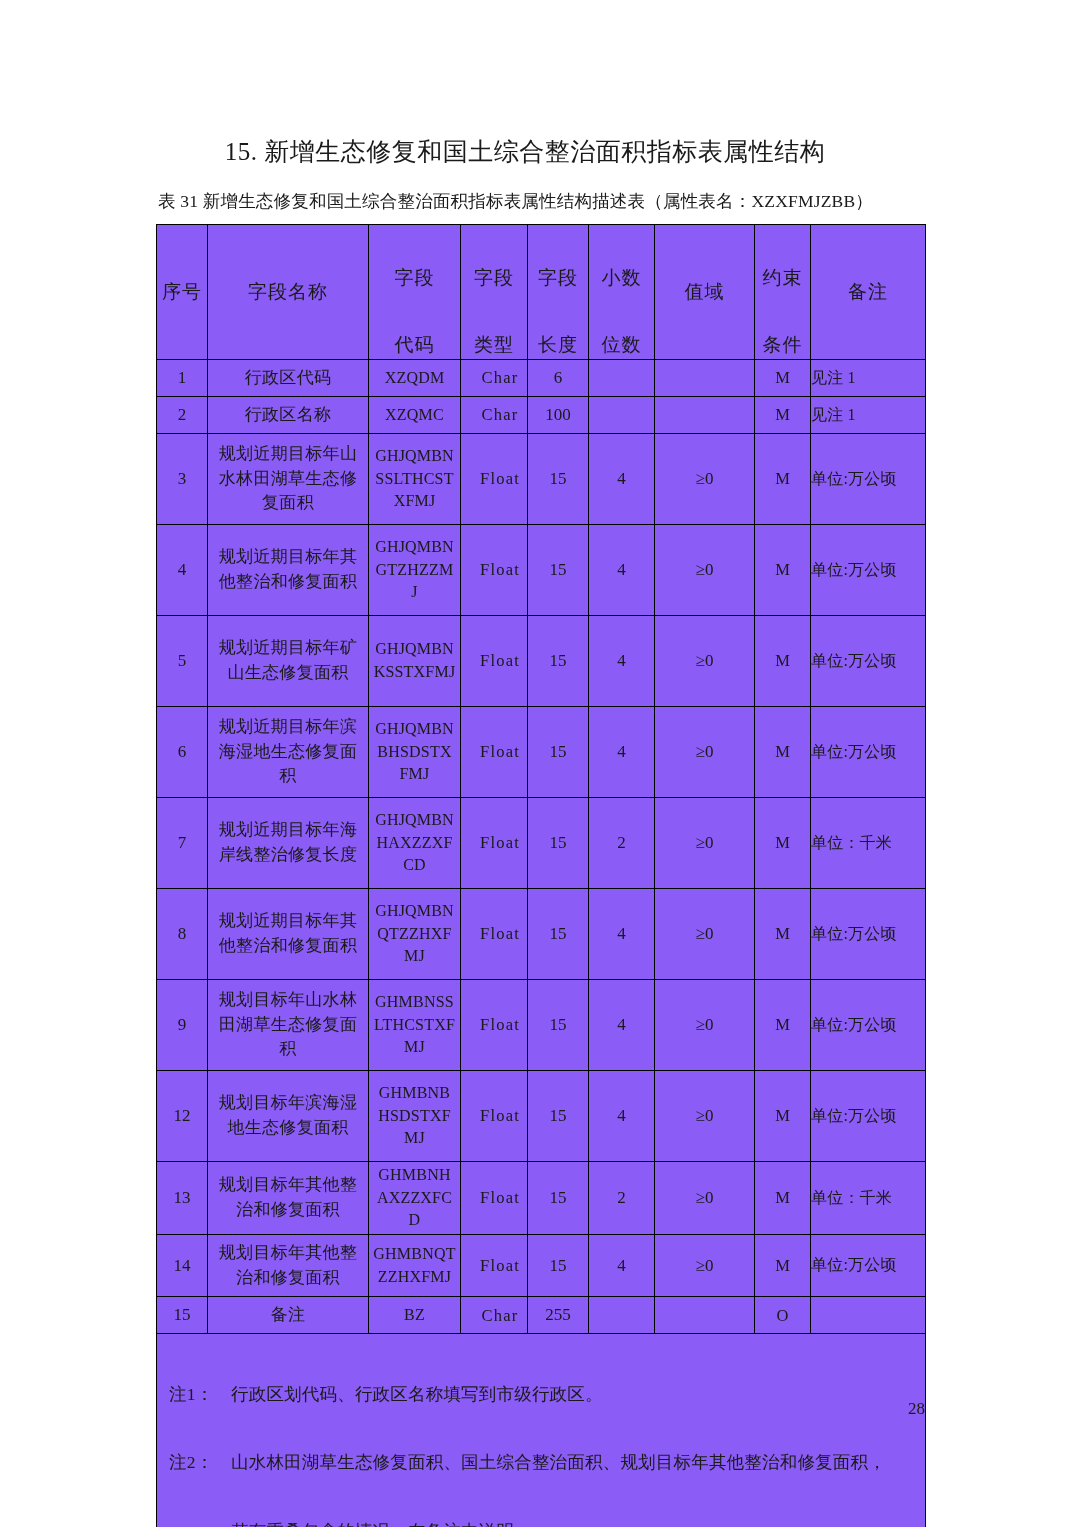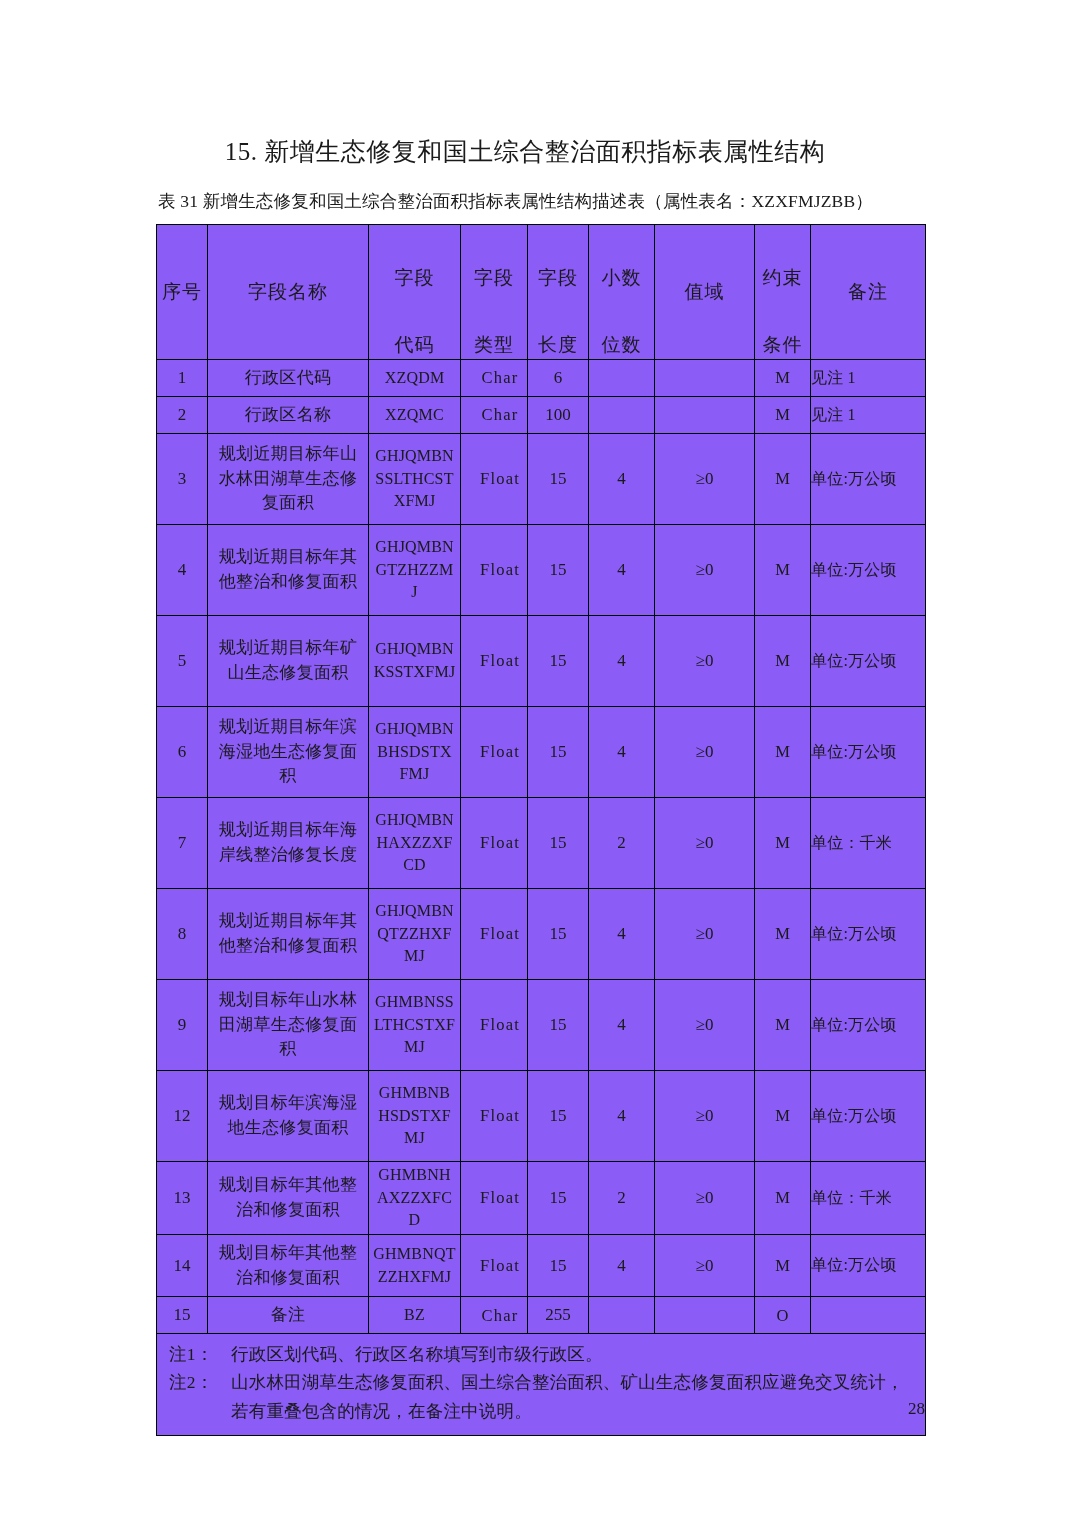--- a/index.html
+++ b/index.html
@@ -141,20 +141,21 @@
   td.footnote-cell {
     text-align: left;
     padding: 6px 10px 10px 12px;
     font-size: 17.5px;
     line-height: 1.62;
     letter-spacing: 0.2px;
   }
   .fn-line {
     display: block;
     white-space: nowrap;
+    margin-top: 40px;
   }
   .fn-label {
     display: inline-block;
     width: 62px;
   }
   .fn-indent {
     display: inline-block;
     width: 62px;
   }
 
@@ -376,21 +377,21 @@
         <td class="cell-cons">O</td>
         <td class="cell-note"></td>
       </tr>
 
       <tr>
         <td class="footnote-cell" colspan="9">
           <span class="fn-line">
             <span class="fn-label">注1：</span><span>行政区划代码、行政区名称填写到市级行政区。</span>
           </span>
           <span class="fn-line">
-            <span class="fn-label">注2：</span><span>山水林田湖草生态修复面积、国土综合整治面积、矿山生态修复面积应避免交叉统计，</span>
+            <span class="fn-label">注2：</span><span>山水林田湖草生态修复面积、国土综合整治面积、规划目标年其他整治和修复面积，</span>
           </span>
           <span class="fn-line">
             <span class="fn-indent"></span><span>若有重叠包含的情况，在备注中说明。</span>
           </span>
         </td>
       </tr>
 
     </tbody>
   </table>
 

